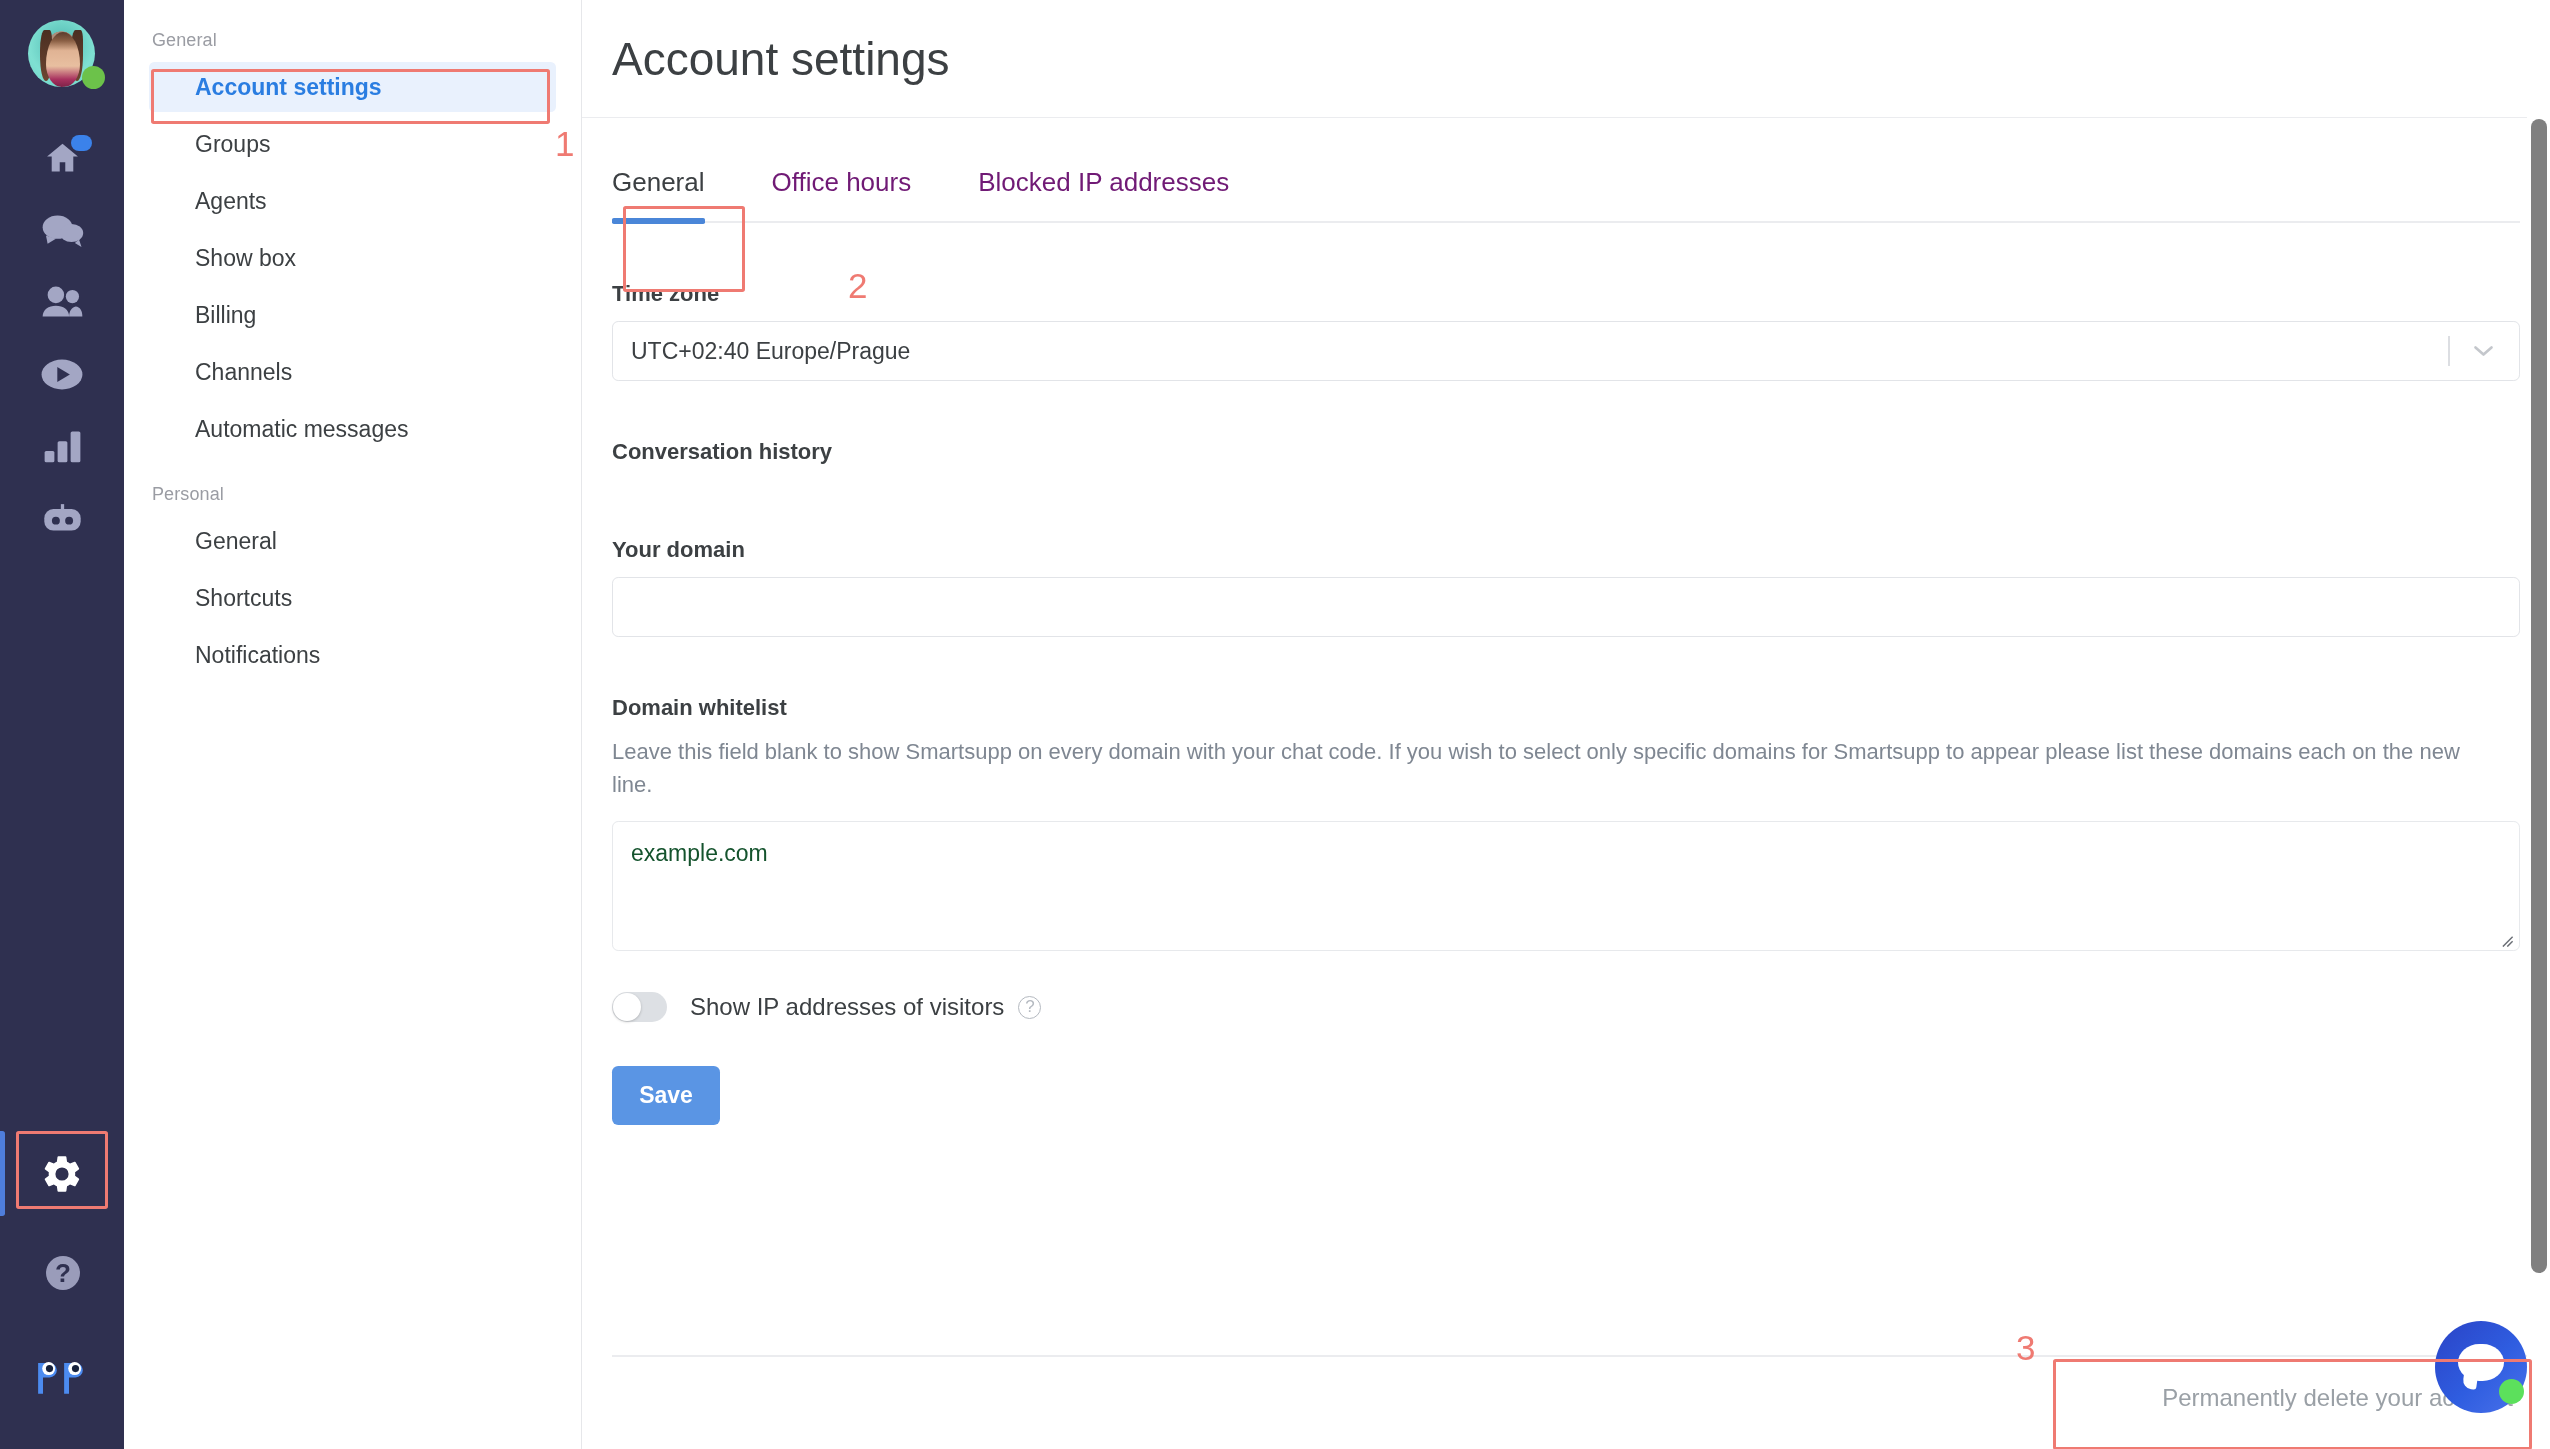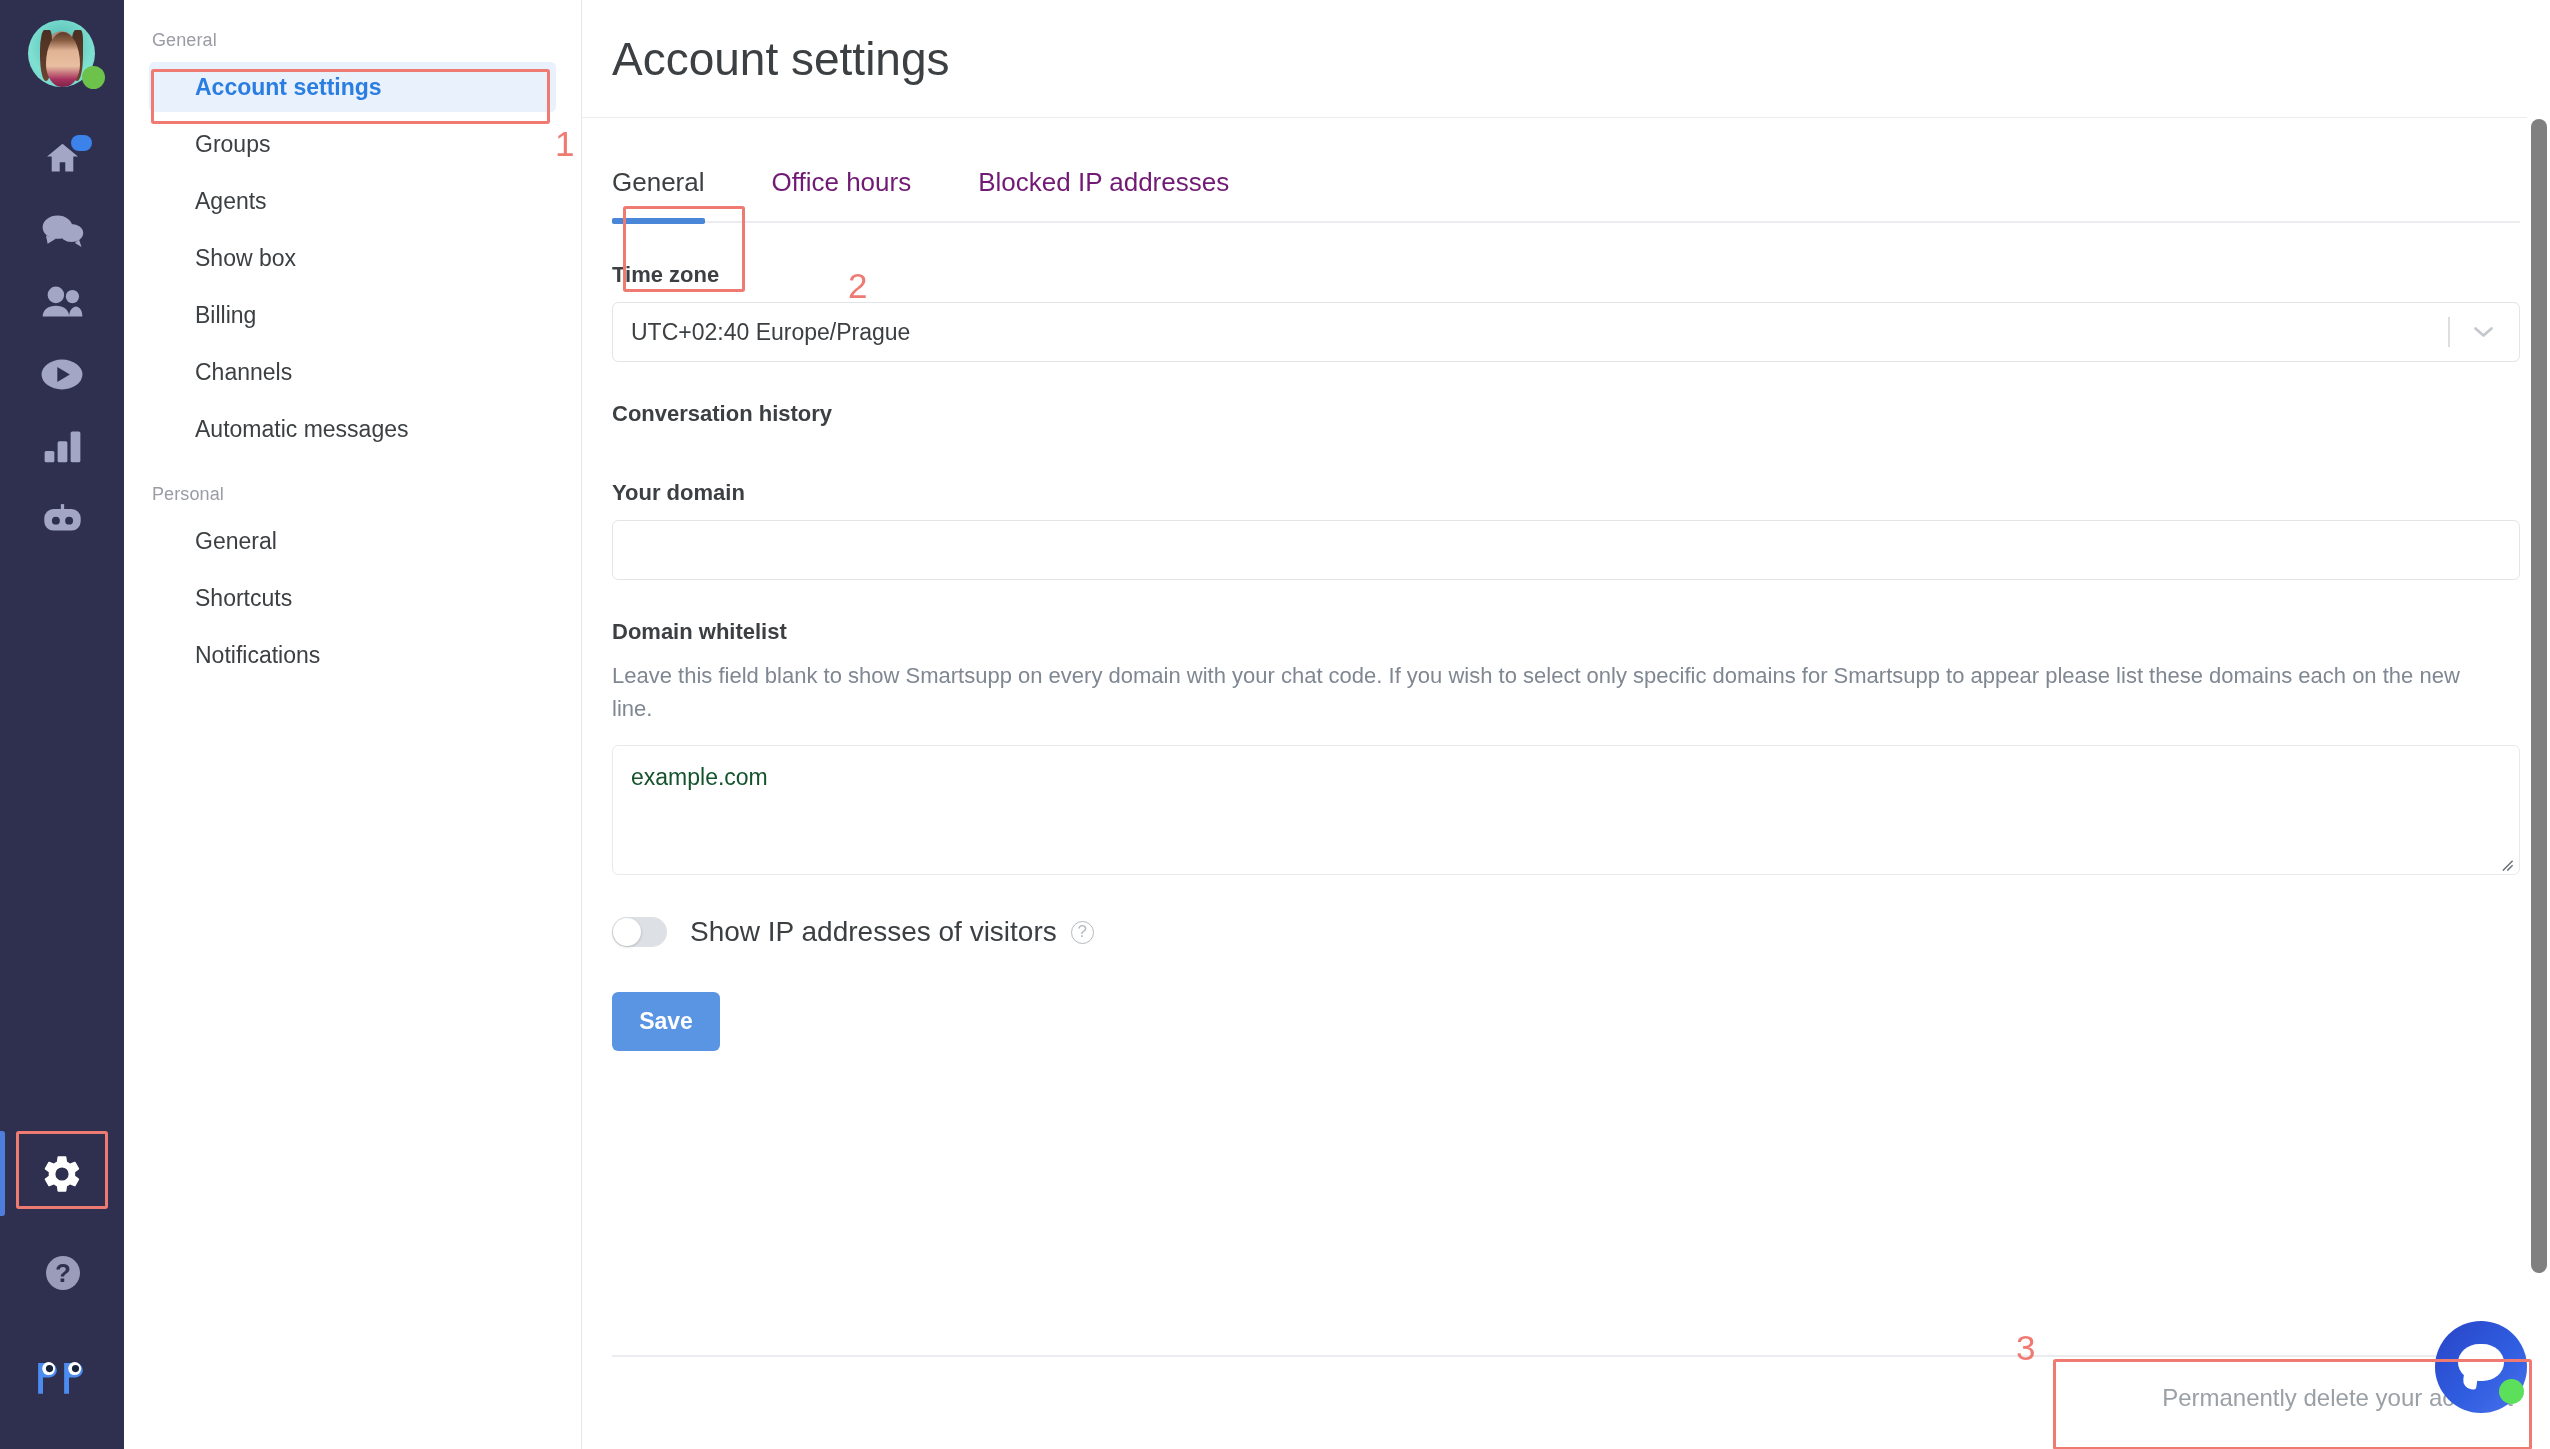--- a/index.html
+++ b/index.html
@@ -105,21 +105,21 @@
   .tab {
     font-size:26px; color:#701a75; padding:0 0 23px 0;
     margin-right:67px; position:relative; white-space:nowrap;
   }
   .tab.active { color:#3c4043; }
   .tab.active::after {
     content:""; position:absolute; left:0; right:0; bottom:-2.7px;
     height:6.2px; background:#4a86d8; border-radius:1.8px;
   }
 
-  .field { padding-top:39px; }
+  .field { padding-top:58px; }
   .field-label { font-size:22px; font-weight:bold; color:#3c4043; margin-bottom:14px; }
   .field-help { font-size:22px; color:#7f8792; line-height:1.52; margin-bottom:19.5px; max-width:1872px; }
 
   .select-box, .text-box {
     height:60px; border:1.8px solid #e2e4e8; border-radius:6.2px;
     background:#fff; display:flex; align-items:center;
     font-size:23px; color:#3c4043; padding:0 18px;
     position:relative;
   }
   .select-caret {
@@ -142,21 +142,21 @@
   .toggle-row { display:flex; align-items:center; padding-top:41px; }
   .toggle {
     width:55px; height:30px; border-radius:15px; background:#dde0e4;
     position:relative; flex:0 0 55px;
   }
   .toggle .knob {
     position:absolute; left:0.9px; top:0.9px; width:28px; height:28px;
     border-radius:50%; background:#ffffff;
     box-shadow:0 0.9px 2.7px rgba(0,0,0,.22);
   }
-  .toggle-label { font-size:28px; color:#3c4043; margin-left:23px; }
+  .toggle-label { font-size:24px; color:#3c4043; margin-left:23px; }
   .q-icon {
     width:23px; height:23px; border-radius:50%; border:1.8px solid #b4b9c0;
     color:#b4b9c0; font-size:17px; line-height:20.4px; text-align:center;
     margin-left:14px;
   }
 
   .save-btn {
     margin-top:44px;
     width:108px; height:59px; border-radius:6.2px;
     background:#5a95e4; color:#fff; font-size:23px; font-weight:bold;

